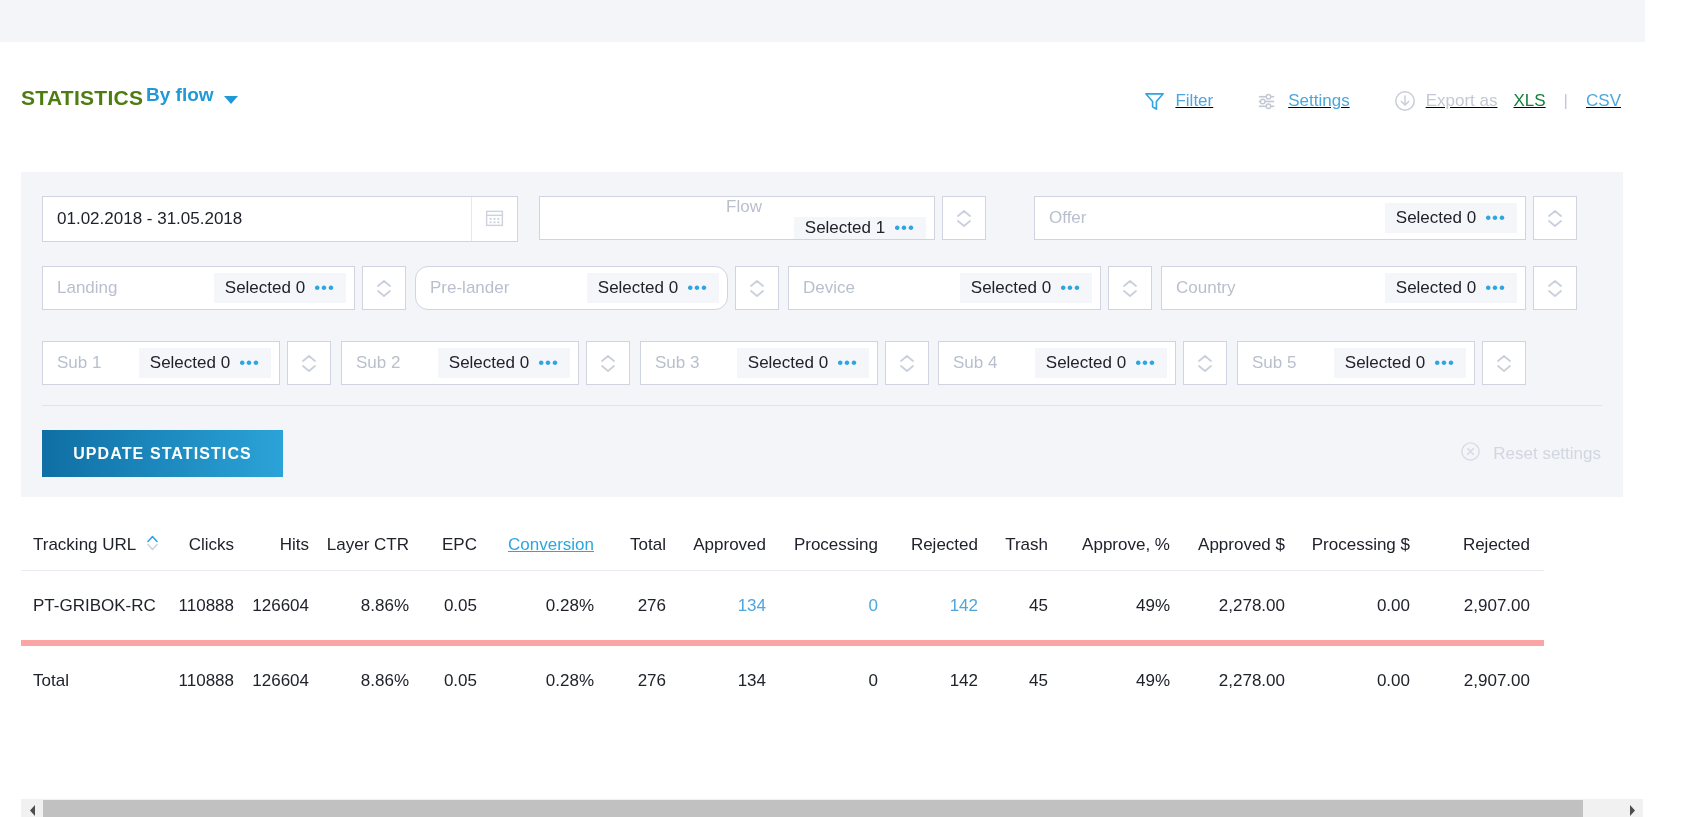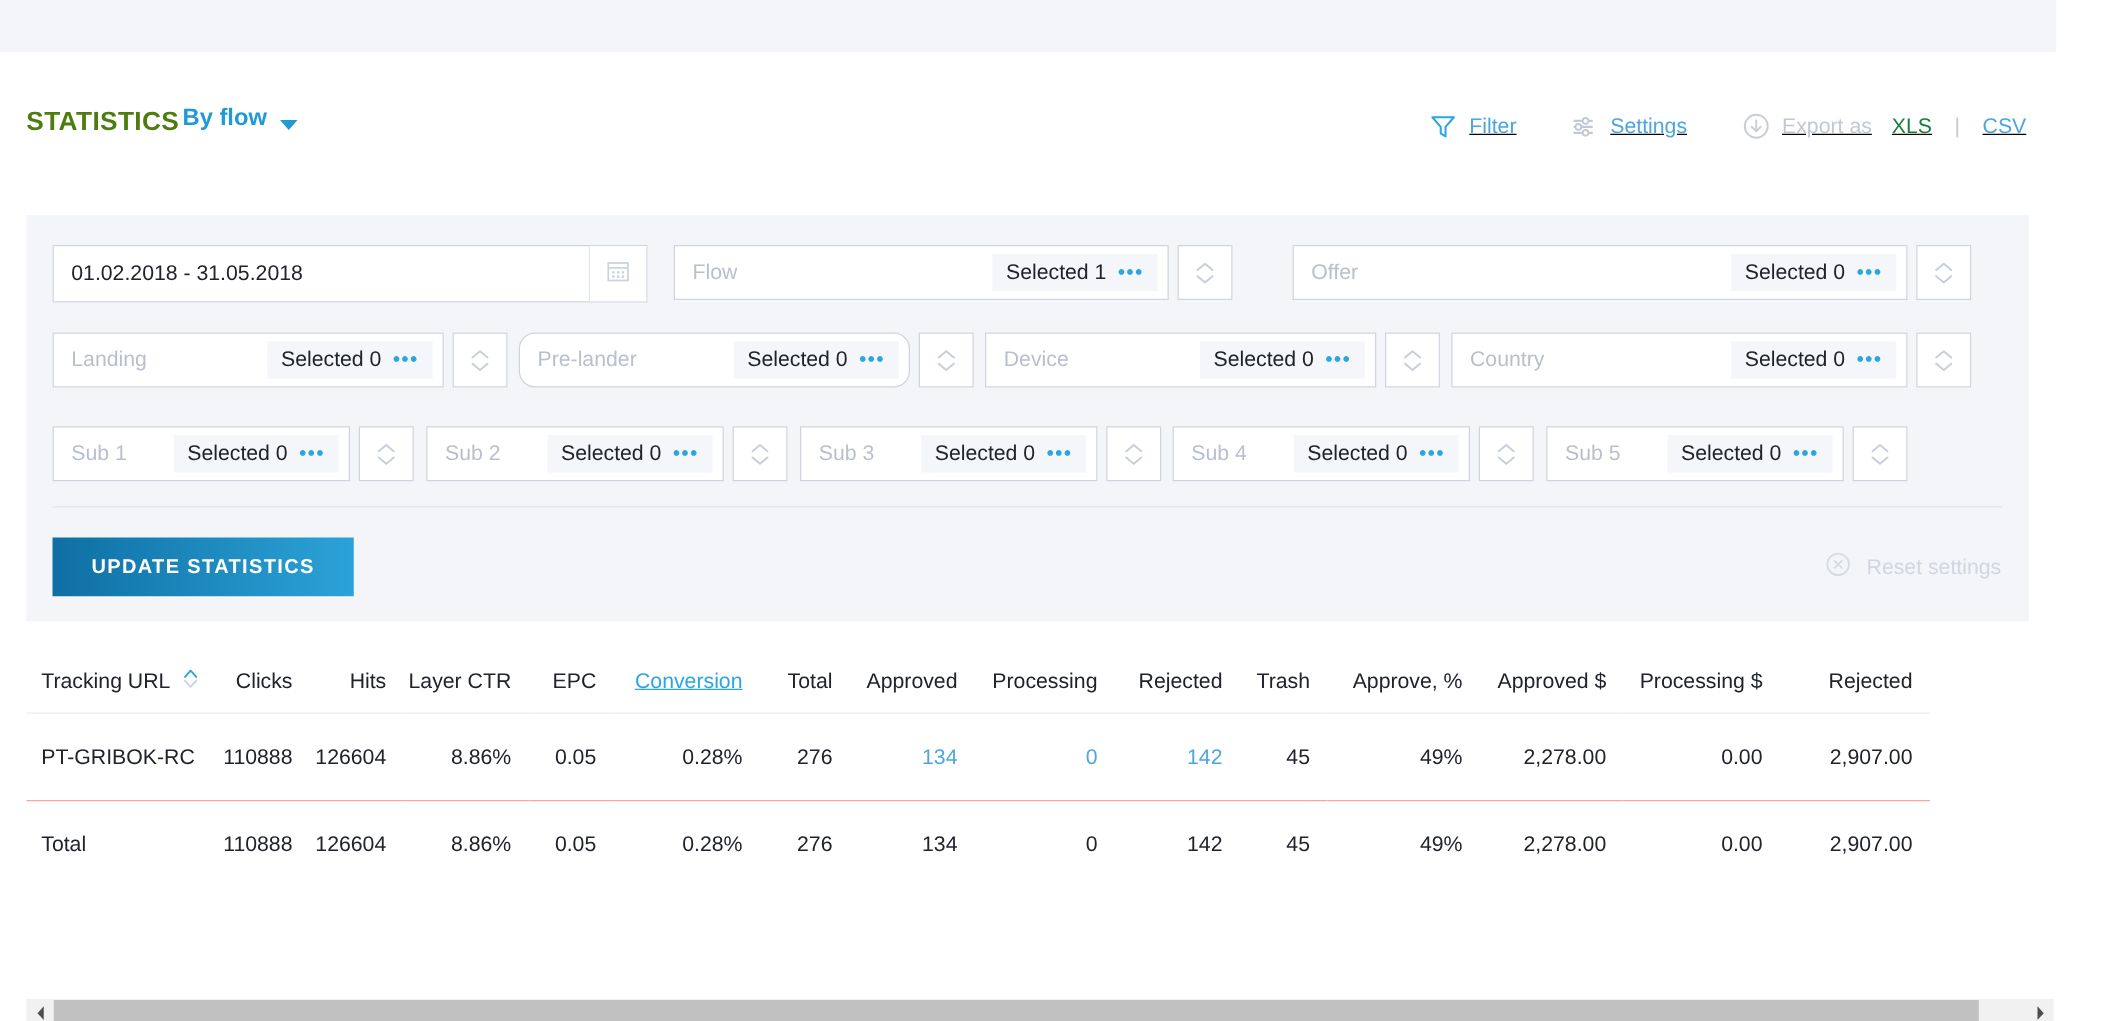--- a/index.html
+++ b/index.html
@@ -278,21 +278,21 @@
   .hd-row th.active .lbl { text-decoration: underline; cursor: pointer; }
 
   .dat-row td {
     height: 69px;
     font-size: 17px;
     color: #20232b;
     text-align: right;
     padding: 0 14px 0 0;
     vertical-align: middle;
     white-space: nowrap;
-    border-bottom: 1px solid #fca5a5;
+    border-bottom: 6px solid #fca5a5;
   }
   .dat-row td.first { text-align: left; padding-left: 12px; padding-right: 0; }
   .dat-row td a { color: #4da6dd; text-decoration: none; cursor: pointer; }
 
   .tot-row td {
     height: 69px;
     font-size: 17px;
     color: #20232b;
     text-align: right;
     padding: 0 14px 0 0;
@@ -400,21 +400,21 @@
                 <rect x="6.5" y="16.4" width="2.2" height="2.2" fill="#ccd2de"></rect>
                 <rect x="10.9" y="16.4" width="2.2" height="2.2" fill="#ccd2de"></rect>
                 <rect x="15.3" y="16.4" width="2.2" height="2.2" fill="#ccd2de"></rect>
               </svg>
             </span>
           </div>
         </div>
       </div>
 
       <div class="f-row" style="left:518px; top:24px;">
-        <div class="sel" style="width:396px;">
+        <div class="sel" style="width:396px;flex-direction:column;">
           <span class="sel-label">Flow</span>
           <span class="sel-pill">
             <span class="cnt">Selected 1</span>
             <span class="dots">•••</span>
           </span>
         </div>
         <div class="stepper">
           <span>
             <svg class="chev" viewBox="0 0 14 7">
                 <path d="M1 6L7 1l6 5" stroke="#c9cfdb" stroke-width="1.7" fill="none" stroke-linecap="round" stroke-linejoin="round"></path>

